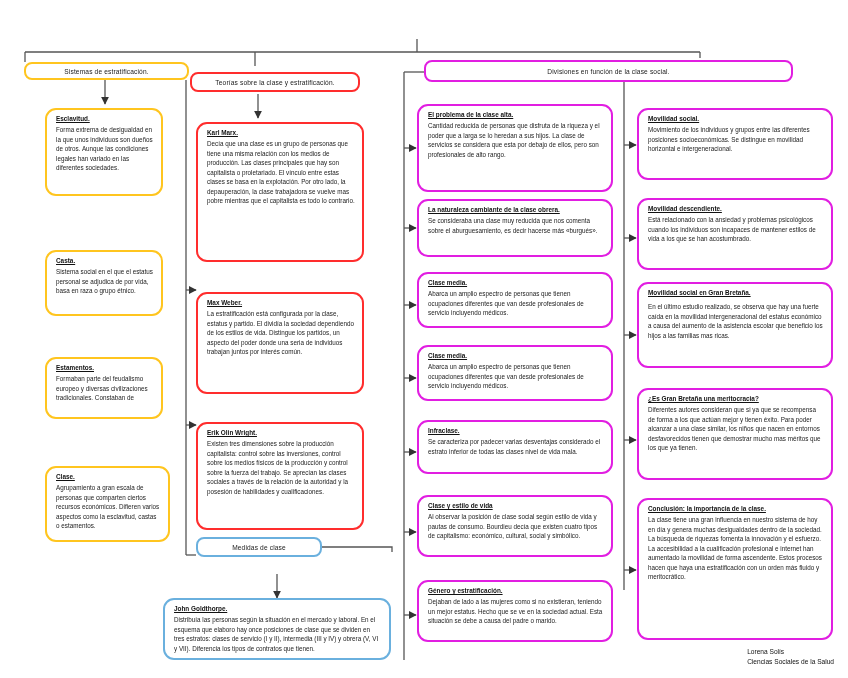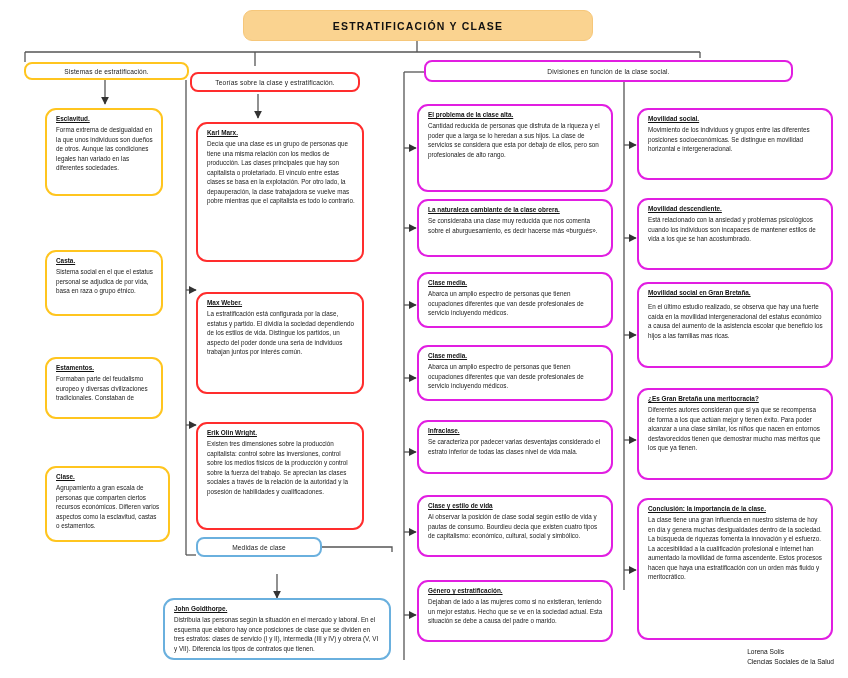--- a/index.html
+++ b/index.html
@@ -171,21 +171,20 @@
       <path d="M624,72 L624,590"></path>
       <path d="M624,145 L636,145" marker-end="url(#ah)"></path>
       <path d="M624,238 L636,238" marker-end="url(#ah)"></path>
       <path d="M624,335 L636,335" marker-end="url(#ah)"></path>
       <path d="M624,440 L636,440" marker-end="url(#ah)"></path>
       <path d="M624,570 L636,570" marker-end="url(#ah)"></path>
       <path d="M624,72 L790,72"></path>
     </g>
   </svg>
 
-  <div class="title-banner">ESTRATIFICACIÓN Y CLASE</div>
 
   <div class="pill pill-yellow" style="left:24px; top:62px; width:165px; height:18px;">Sistemas de estratificación.</div>
 
   <div class="pill pill-red" style="left:190px; top:72px; width:170px; height:20px;">Teorías sobre la clase y estratificación.</div>
 
   <div class="pill pill-magenta" style="left:424px; top:60px; width:369px; height:22px;">Divisiones en función de la clase social.</div>
 
   <div class="pill pill-blue" style="left:196px; top:537px; width:126px; height:20px;">Medidas de clase</div>
 
   <div class="node c-yellow" style="left:45px; top:108px; width:118px; height:88px;">

